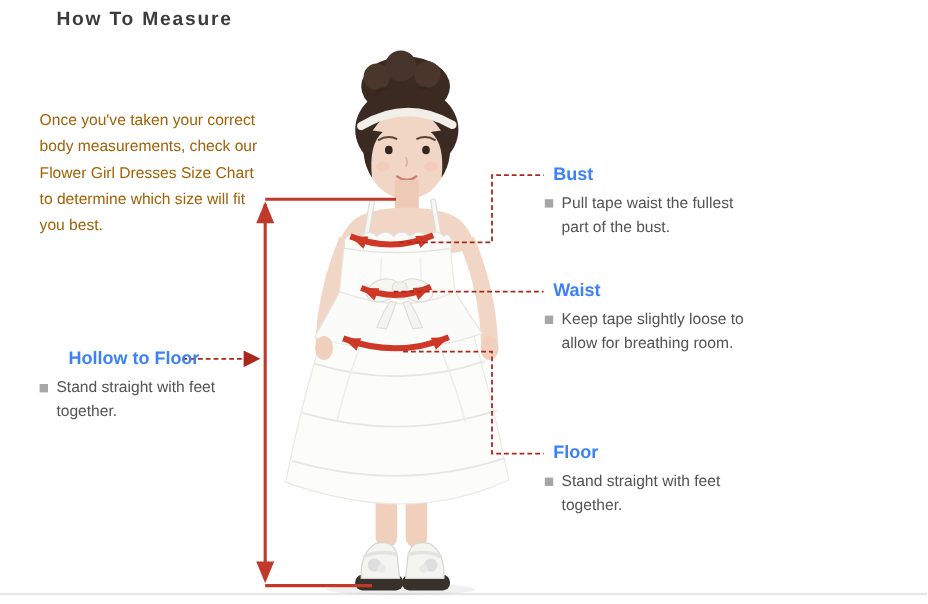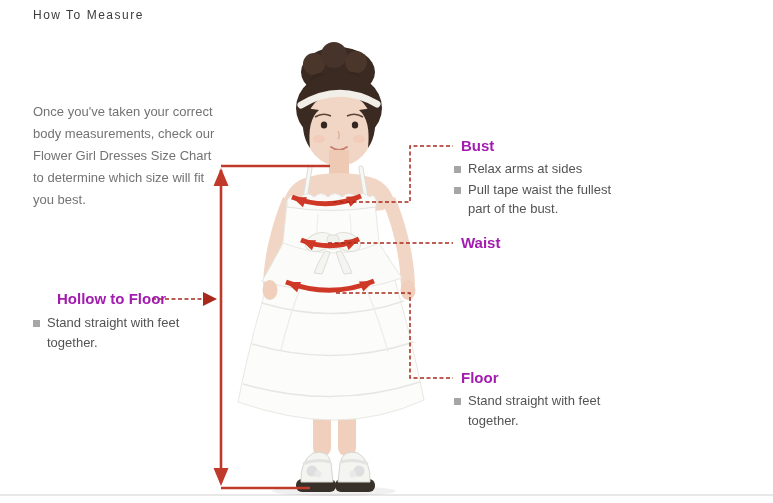--- a/index.html
+++ b/index.html
@@ -1,29 +1,29 @@
 <!DOCTYPE html>
 <html><head>
 <meta charset="utf-8">
 <style>
   html,body{margin:0;padding:0;background:#fff;}
   .canvas{
     position:relative;width:773px;height:503px;background:#ffffff;
     font-family:"Liberation Sans", sans-serif;overflow:hidden;
   }
   .page-title{
-    position:absolute;left:33px;top:8px;margin:0;
-    font-size:12px;font-weight:normal;letter-spacing:1.5px;color:#3b3b3b;
+    position:absolute;left:47px;top:8px;margin:0;
+    font-size:16px;font-weight:bold;letter-spacing:1.5px;color:#3b3b3b;
   }
   .intro{
-    position:absolute;left:33px;top:101px;width:182px;margin:0;
-    font-size:13px;line-height:22px;color:#737373;z-index:2;
+    position:absolute;left:33px;top:89px;width:182px;margin:0;
+    font-size:13px;line-height:22px;color:#a16207;z-index:2;
   }
   .sec-heading{
-    position:absolute;margin:0;font-size:15px;font-weight:bold;color:#a21caf;z-index:2;
+    position:absolute;margin:0;font-size:15px;font-weight:bold;color:#3b82f6;z-index:2;
   }
   .bullets{
     position:absolute;margin:0;padding:0;list-style:none;z-index:2;
   }
   .bullets li{display:flex;align-items:flex-start;margin:0 0 1px 0;}
   .sq{
     flex:0 0 auto;width:7px;height:7px;background:#a6a6a6;margin:7px 7px 0 0;
   }
   .btxt{font-size:13px;line-height:19.5px;color:#535353;}
   .w163{width:163px;} .w168{width:168px;}
@@ -54,30 +54,30 @@
     <li>
       <span class="sq"></span>
       <span class="btxt w163">Stand straight with feet together.</span>
     </li>
   </ul>
 
   <h2 class="sec-heading" id="bust-heading">Bust</h2>
   <ul class="bullets" id="bust-list">
     <li>
       <span class="sq"></span>
-      <span class="btxt w168">Relax arms at sides</span>
-    </li>
-    <li>
-      <span class="sq"></span>
       <span class="btxt w168">Pull tape waist the fullest part of the bust.</span>
     </li>
   </ul>
 
   <h2 class="sec-heading" id="waist-heading">Waist</h2>
   <ul class="bullets" id="waist-list">
+    <li>
+      <span class="sq"></span>
+      <span class="btxt w168">Keep tape slightly loose to allow for breathing room.</span>
+    </li>
   </ul>
 
   <h2 class="sec-heading" id="hips-heading">Floor</h2>
   <ul class="bullets" id="hips-list">
     <li>
       <span class="sq"></span>
       <span class="btxt w168">Stand straight with feet together.</span>
     </li>
   </ul>
 

